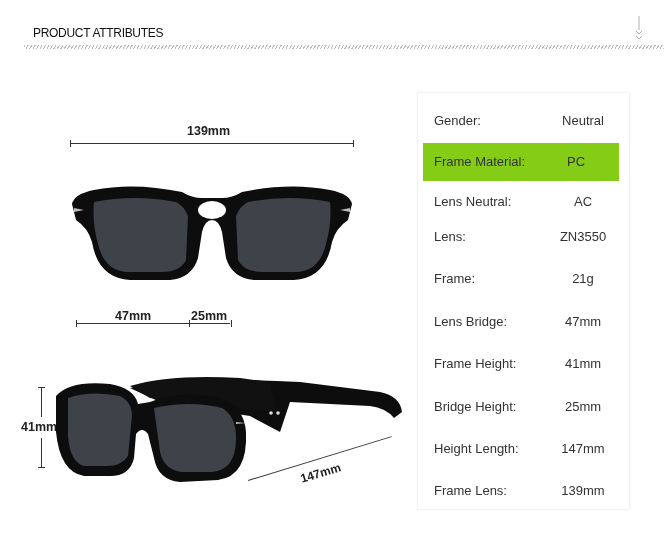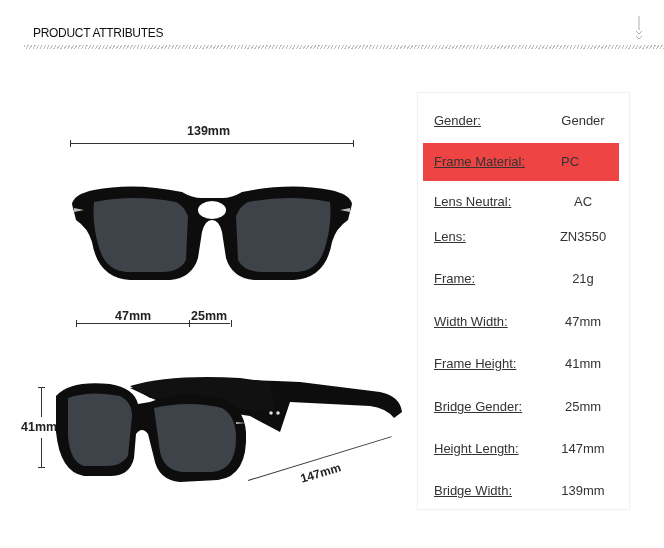--- a/index.html
+++ b/index.html
@@ -3,25 +3,25 @@
 <meta charset="utf-8">
 <style>
   html,body{margin:0;padding:0;background:#fff;}
   body{width:664px;height:548px;position:relative;overflow:hidden;font-family:"Liberation Sans","DejaVu Sans",sans-serif;color:#333;}
   .header{position:absolute;left:33px;top:26px;font-size:12px;color:#111;letter-spacing:-0.3px;}
   .hatch{position:absolute;left:24px;top:45px;width:640px;height:4px;
     background:repeating-linear-gradient(-60deg,#bbb 0 1px,#fff 1px 3px);}
   .arrow{position:absolute;left:634px;top:16px;width:10px;height:26px;}
   .panel{position:absolute;left:417px;top:92px;width:211px;height:416px;border:1px solid #f2f2f2;background:#fff;box-shadow:0 0 2px #f4f4f4;}
   .row{position:absolute;left:16px;width:186px;font-size:13px;color:#333;}
-  .row .k{position:absolute;left:0;text-decoration:underline;}
+  .row .k{position:absolute;left:0;}
   .row .v{position:absolute;left:110px;width:78px;text-align:center;}
-  .row.alt{left:5px;width:196px;background:#ef4444;height:38px;}
+  .row.alt{left:5px;width:196px;background:#84cc16;height:38px;}
   .row.alt .k{left:11px;top:11px}
-  .row.alt .v{left:108px;top:11px}
+  .row.alt .v{left:114px;top:11px}
   .dimlabel{position:absolute;font-size:12.5px;font-weight:bold;color:#222;}
   .hline{position:absolute;height:1px;background:#333;}
   .tick{position:absolute;width:1px;height:7px;background:#333;}
   .vline{position:absolute;width:1px;background:#333;}
   .htick{position:absolute;height:1px;width:7px;background:#333;}
 </style>
 </head>
 <body>
 
 <div class="header">PRODUCT ATTRIBUTES</div>
@@ -69,51 +69,51 @@
   <circle cx="228" cy="41" r="1.8" fill="#ddd"></circle>
   <path d="M186,50 L196,51 L186,52 Z" fill="#bbb"></path>
 </svg>
 
 <div style="position:absolute;left:248px;top:480px;width:150px;height:1px;background:#333;transform-origin:0 0;transform:rotate(-17deg)"></div>
 <div class="dimlabel" style="left:300px;top:466px;transform:rotate(-17deg);font-size:12px">147mm</div>
 
 <div class="panel">
   <div class="row" style="top:20px">
     <span class="k">Gender:</span>
-    <span class="v">Gender</span>
+    <span class="v">Neutral</span>
   </div>
   <div class="row alt" style="top:50px">
     <span class="k">Frame Material:</span>
     <span class="v">PC</span>
   </div>
   <div class="row" style="top:101px">
     <span class="k">Lens Neutral:</span>
     <span class="v">AC</span>
   </div>
   <div class="row" style="top:136px">
     <span class="k">Lens:</span>
     <span class="v">ZN3550</span>
   </div>
   <div class="row" style="top:178px">
     <span class="k">Frame:</span>
     <span class="v">21g</span>
   </div>
   <div class="row" style="top:221px">
-    <span class="k">Width Width:</span>
+    <span class="k">Lens Bridge:</span>
     <span class="v">47mm</span>
   </div>
   <div class="row" style="top:263px">
     <span class="k">Frame Height:</span>
     <span class="v">41mm</span>
   </div>
   <div class="row" style="top:306px">
-    <span class="k">Bridge Gender:</span>
+    <span class="k">Bridge Height:</span>
     <span class="v">25mm</span>
   </div>
   <div class="row" style="top:348px">
     <span class="k">Height Length:</span>
     <span class="v">147mm</span>
   </div>
   <div class="row" style="top:390px">
-    <span class="k">Bridge Width:</span>
+    <span class="k">Frame Lens:</span>
     <span class="v">139mm</span>
   </div>
 </div>
 
 </body></html>

